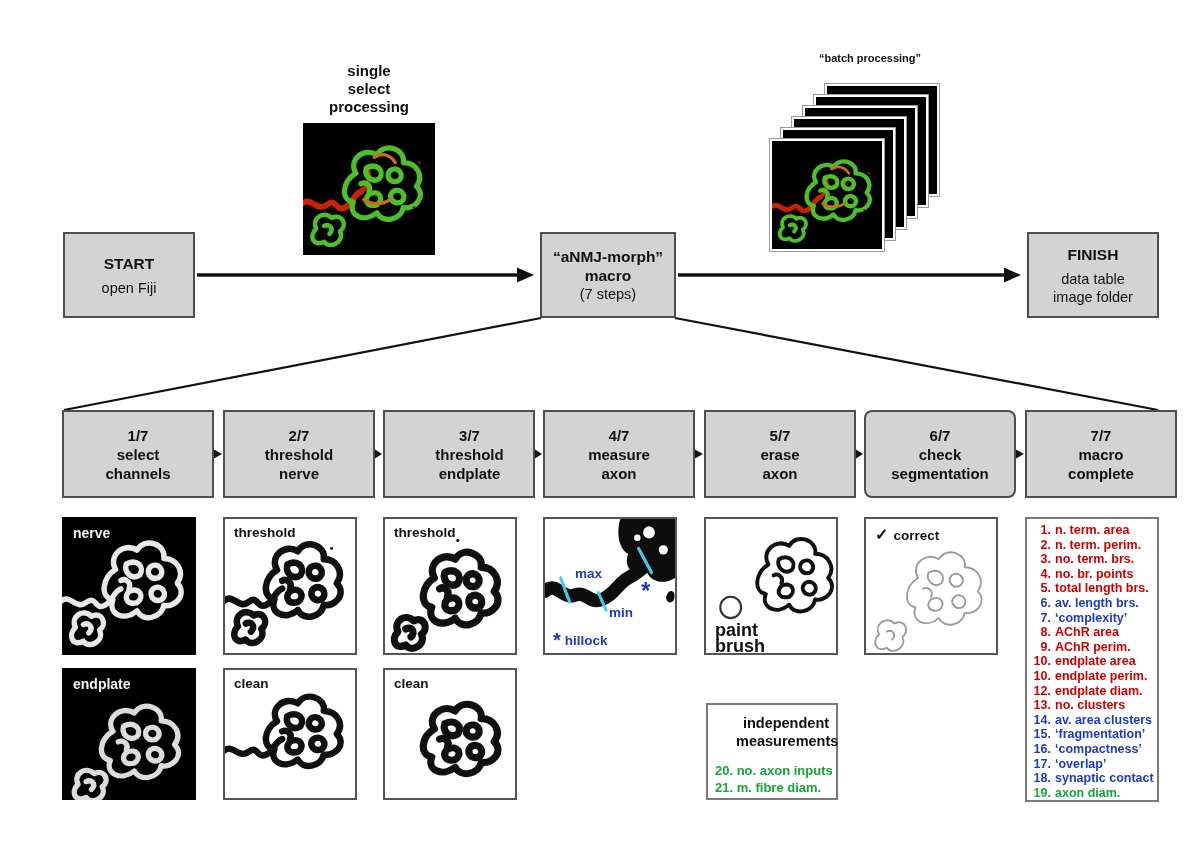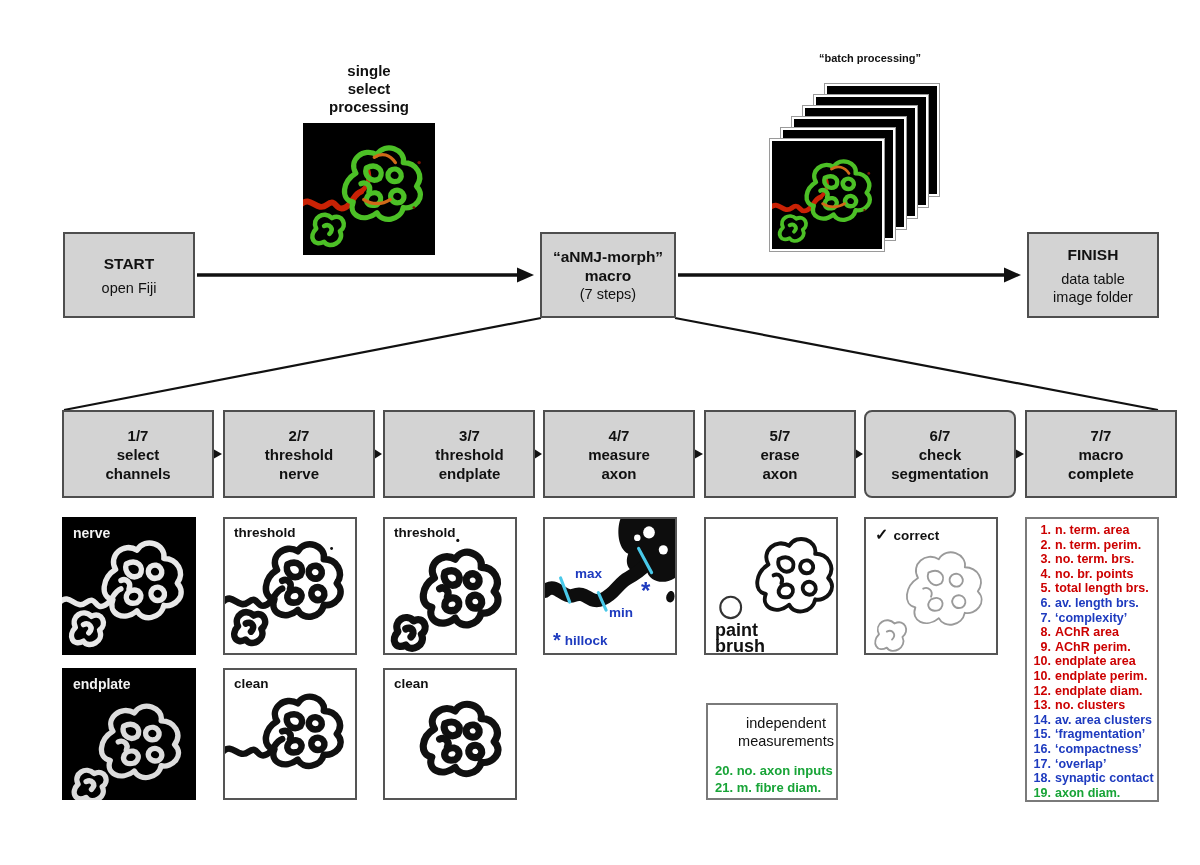--- a/index.html
+++ b/index.html
@@ -49,21 +49,21 @@
   .lbl-hillock{position:absolute;left:8px;top:110px;font-weight:700;z-index:2;}
   .lbl-hillock .star{font-size:20px;vertical-align:-2px;}
   .lbl-hillock .word{font-size:13.5px;margin-left:4px;}
   .lbl-paint{position:absolute;left:9px;top:103px;font-weight:700;font-size:18px;line-height:16px;z-index:2;}
   .lbl-correct{position:absolute;left:9px;top:6px;font-weight:700;font-size:13.5px;z-index:2;}
   .lbl-correct .chk{font-size:16px;margin-right:5px;}
 
   
   #indep-box{position:absolute;left:706px;top:703px;width:132px;height:97px;background:#fff;
              border:2px solid #7a7a7a;box-sizing:border-box;}
-  .ind-title{text-align:center;font-weight:400;font-size:14.5px;line-height:18px;margin-top:9px;margin-left:28px;}
+  .ind-title{text-align:center;font-weight:700;font-size:14.5px;line-height:18px;margin-top:9px;margin-left:28px;}
   .ind-items{margin-top:12px;padding-left:7px;}
   .ind-item{font-weight:700;font-size:13px;line-height:17px;}
 
   
   #meas-box{position:absolute;left:1025px;top:517px;width:134px;height:285px;background:#fff;
             border:2px solid #7a7a7a;box-sizing:border-box;padding-top:4px;}
   .mi{display:flex;gap:4px;font-weight:700;font-size:12.5px;line-height:14.6px;}
   .mnum{flex:0 0 24px;width:24px;text-align:right;}
   [data-color="red"]{color:#cc0000;}
   [data-color="blue"]{color:#1e3bbf;}

